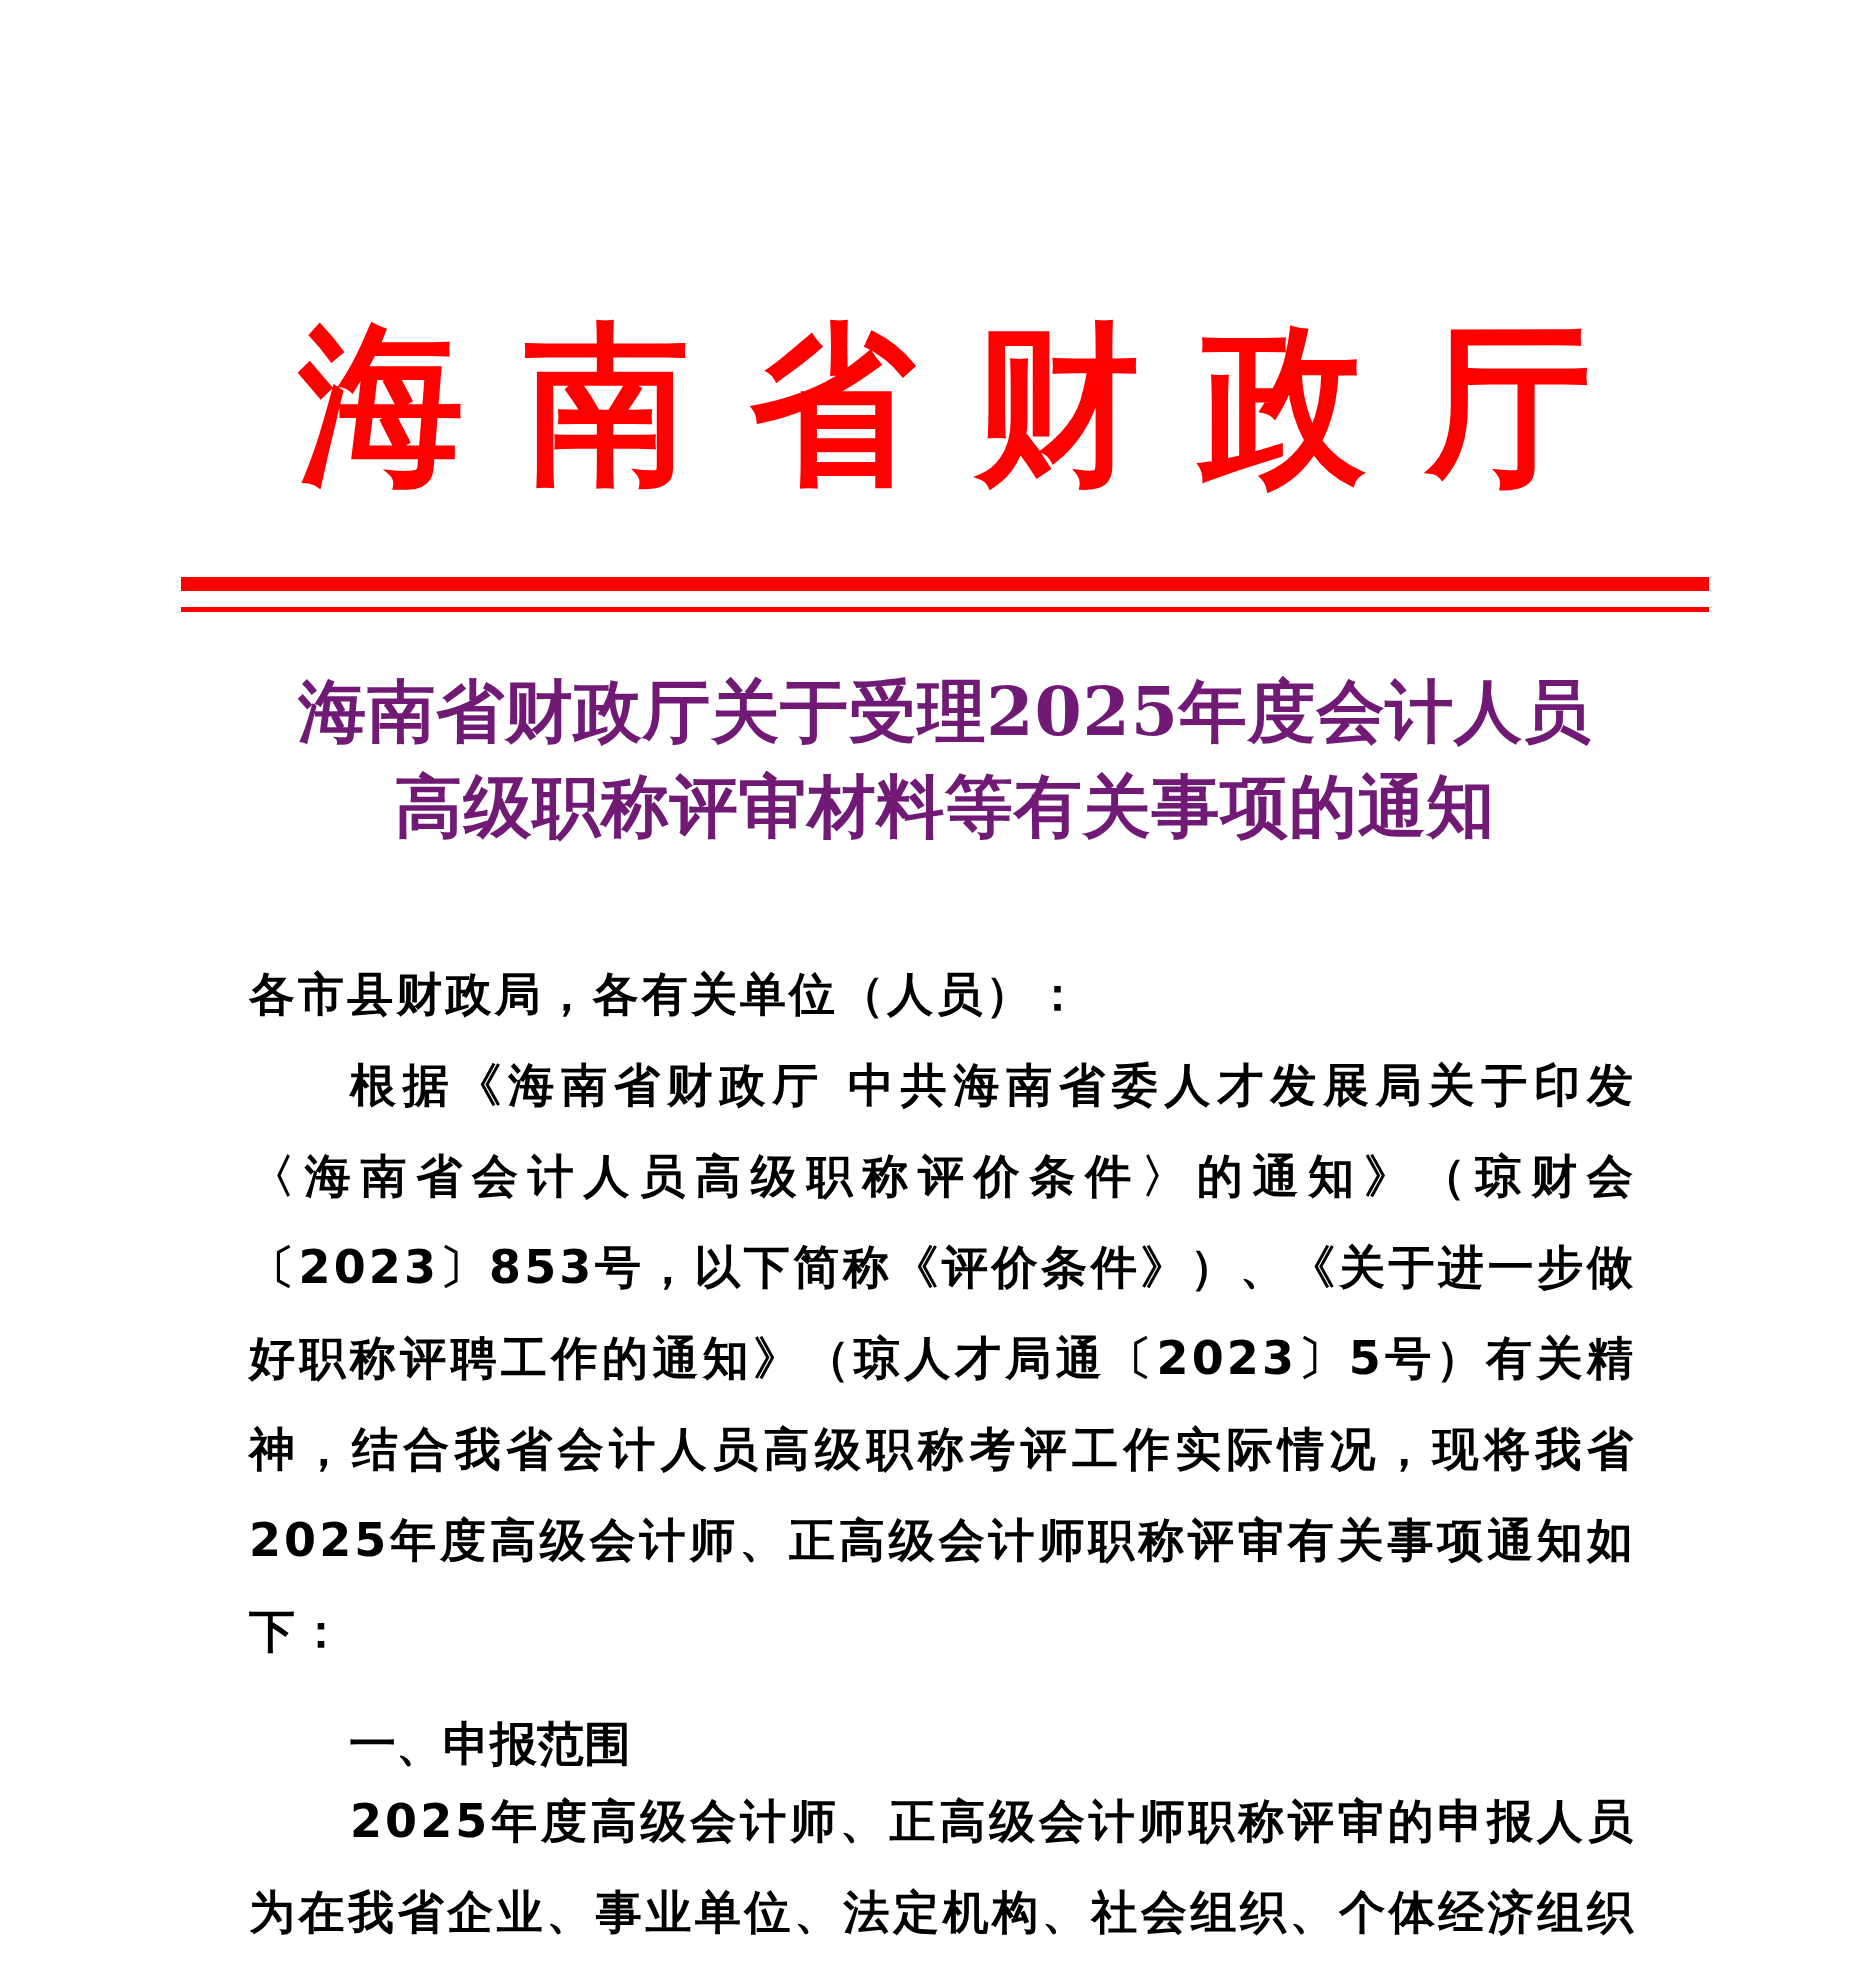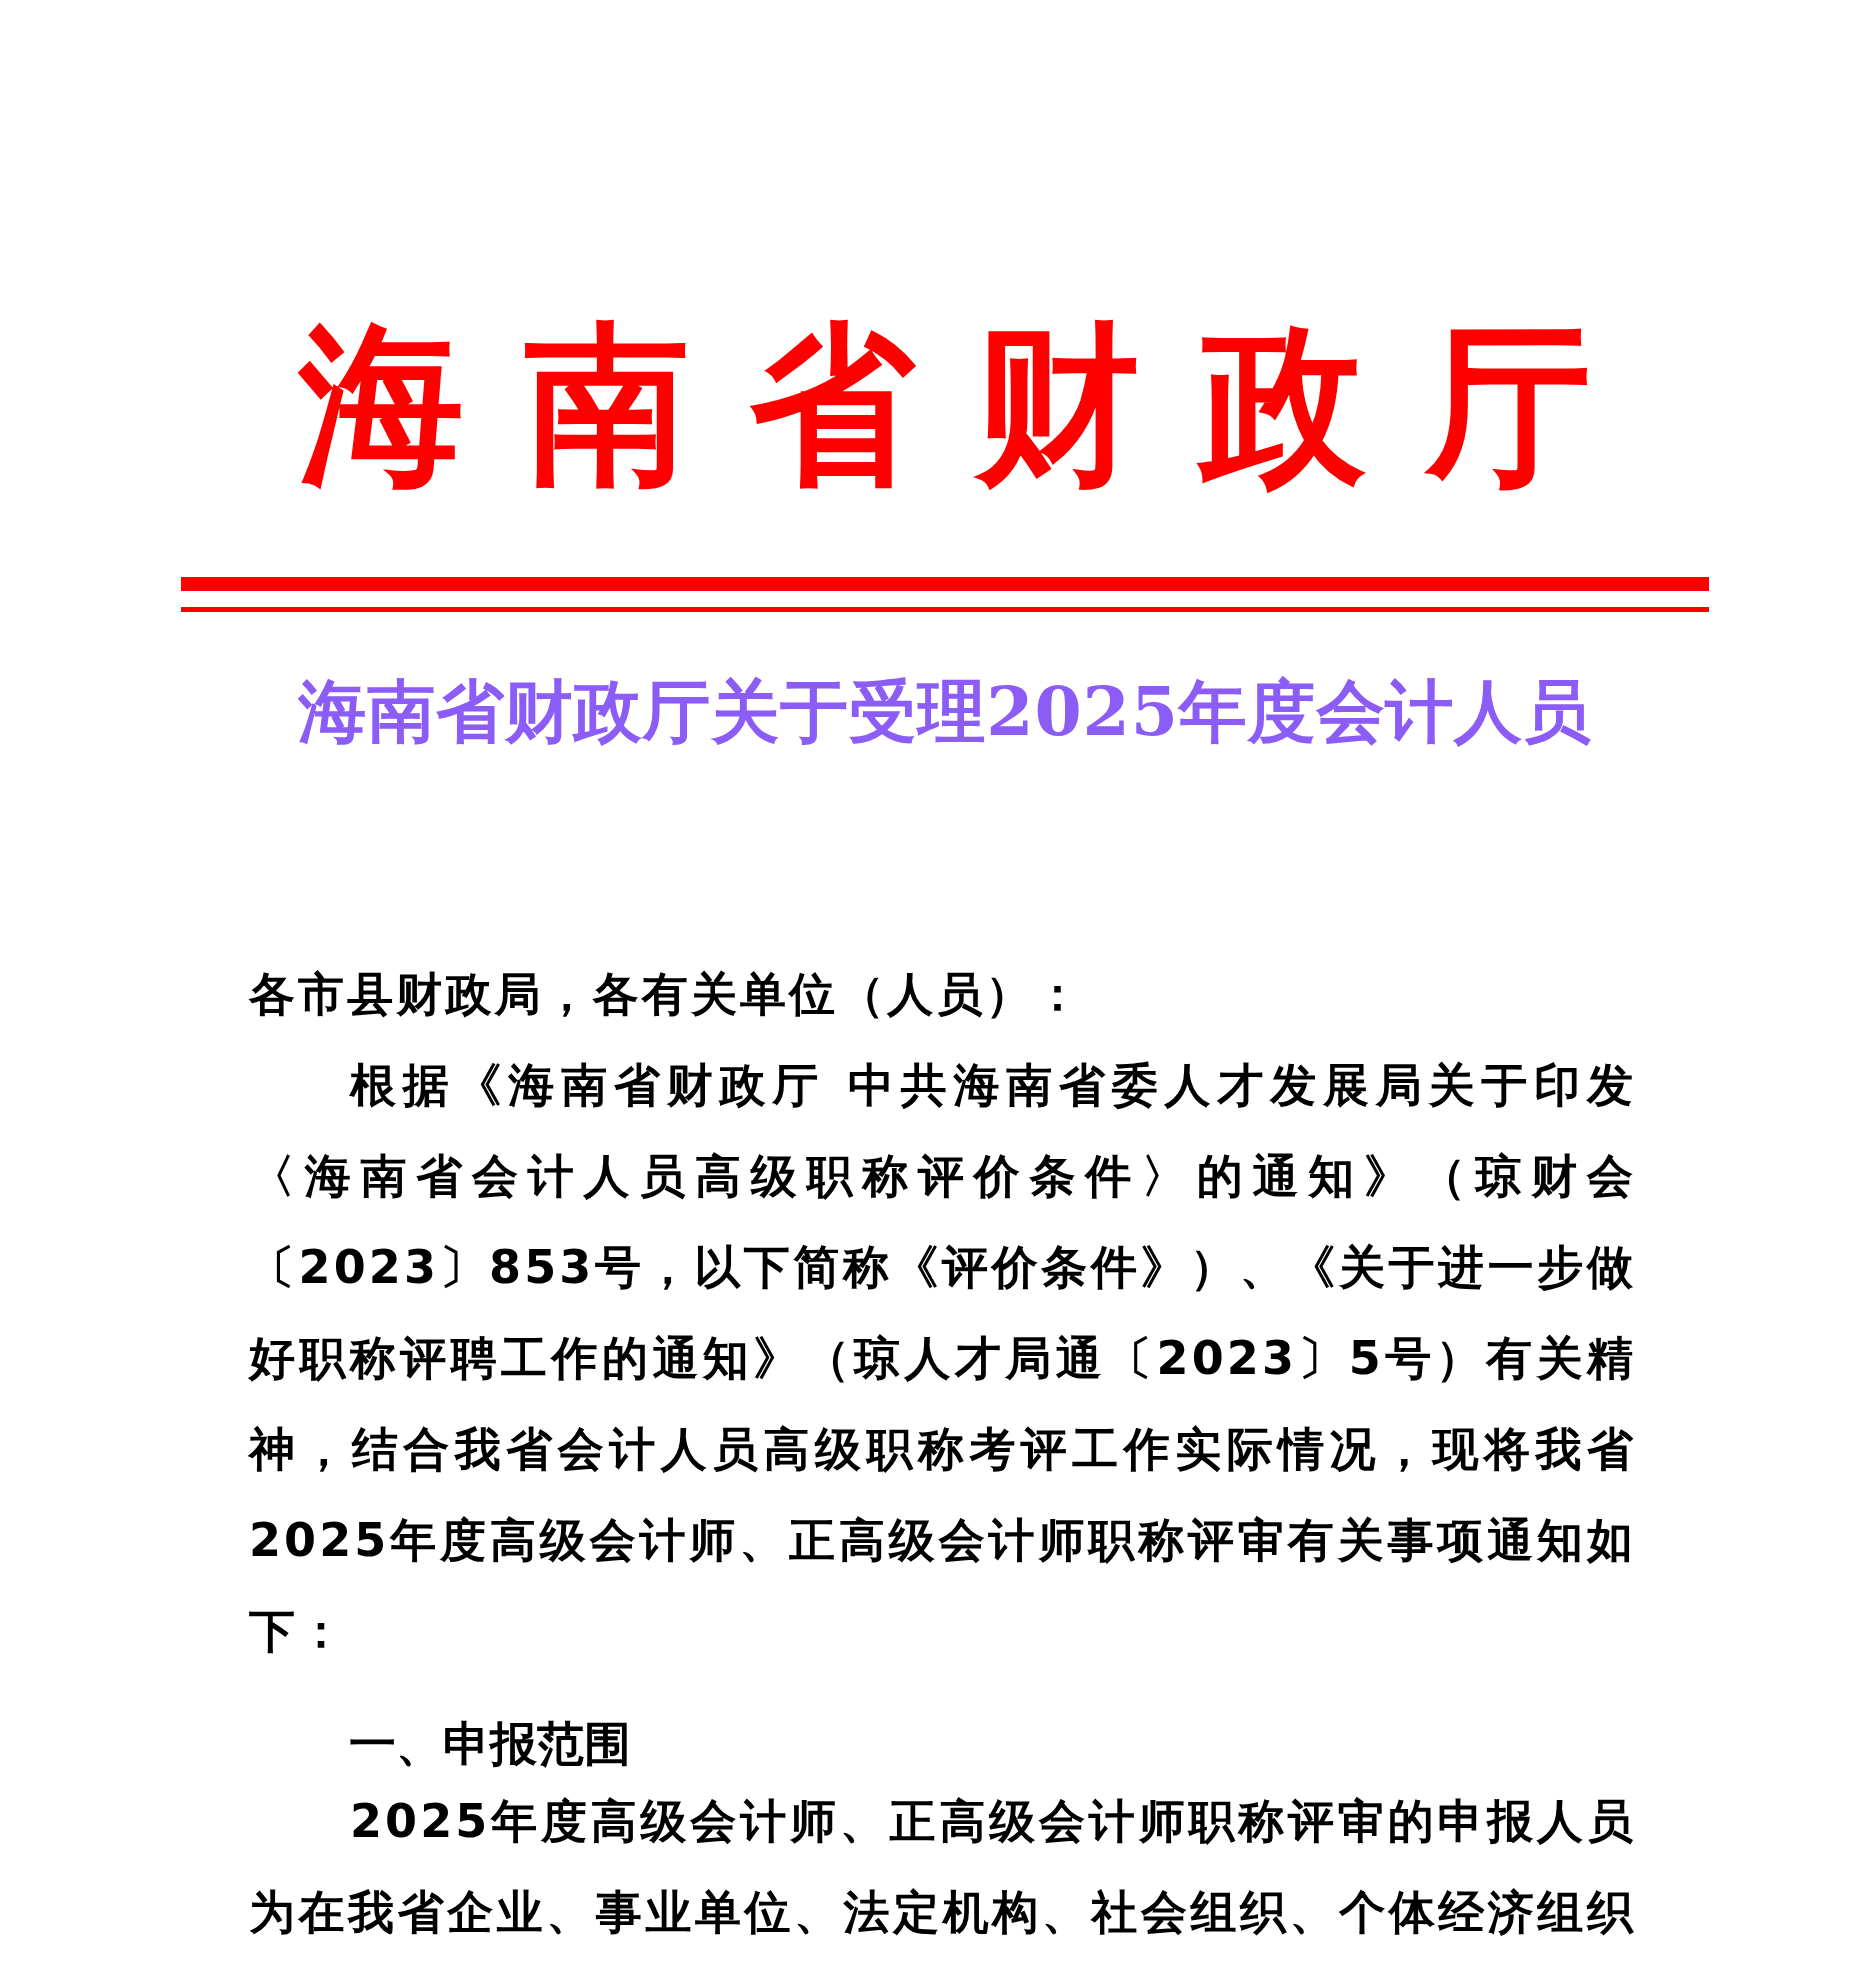--- a/index.html
+++ b/index.html
@@ -19,21 +19,21 @@
     transform: scaleY(1.05);
   }
 
   .rule-thick { position: absolute; left: 181px; top: 577px; width: 1528px; height: 14px; background: #ff0000; }
   .rule-thin  { position: absolute; left: 181px; top: 607px; width: 1528px; height: 4.7px; background: #ff0000; }
 
   .title {
     position: absolute; left: 181px; width: 1528px; text-align: center;
     font-family: "DejaVu Serif", "Liberation Serif", serif;
     font-weight: bold; font-size: 68px; line-height: 94px;
-    color: #8b5cf6; letter-spacing: 0.8px;
+    color: #701a75; letter-spacing: 0.8px;
   }
   .title.l1 { top: 664px; }
   .title.l2 { top: 759px; }
 
   .body-text {
     position: absolute; left: 249px; width: 1387px;
     font-family: "DejaVu Sans", "Liberation Sans", sans-serif;
     font-size: 46px; line-height: 91px; color: #000;
     text-align: justify; text-align-last: left;
     letter-spacing: 3.1px;
@@ -59,20 +59,21 @@
     <span>省</span>
     <span>财</span>
     <span>政</span>
     <span>厅</span>
   </div>
 
   <div class="rule-thick"></div>
   <div class="rule-thin"></div>
 
   <div class="title l1">海南省财政厅关于受理2025年度会计人员</div>
+  <div class="title l2">高级职称评审材料等有关事项的通知</div>
 
   <div class="body-text salutation">各市县财政局，各有关单位（人员）：</div>
 
   <div class="body-text para1">根据《海南省财政厅 中共海南省委人才发展局关于印发〈海南省会计人员高级职称评价条件〉的通知》（琼财会〔2023〕853号，以下简称《评价条件》）、《关于进一步做好职称评聘工作的通知》（琼人才局通〔2023〕5号）有关精神，结合我省会计人员高级职称考评工作实际情况，现将我省2025年度高级会计师、正高级会计师职称评审有关事项通知如下：</div>
 
   <div class="heading1">一、申报范围</div>
 
   <div class="body-text para2">2025年度高级会计师、正高级会计师职称评审的申报人员为在我省企业、事业单位、法定机构、社会组织、个体经济组织等从事会计及相关专业技术工作的在职在岗人员（包括会计、审计、财务管理、资产评估等实务工作者、管理工作者以及分管以上工作的单位负责人，不含公务员、参公人员和离退休人员）。</div>
 
 </div>

